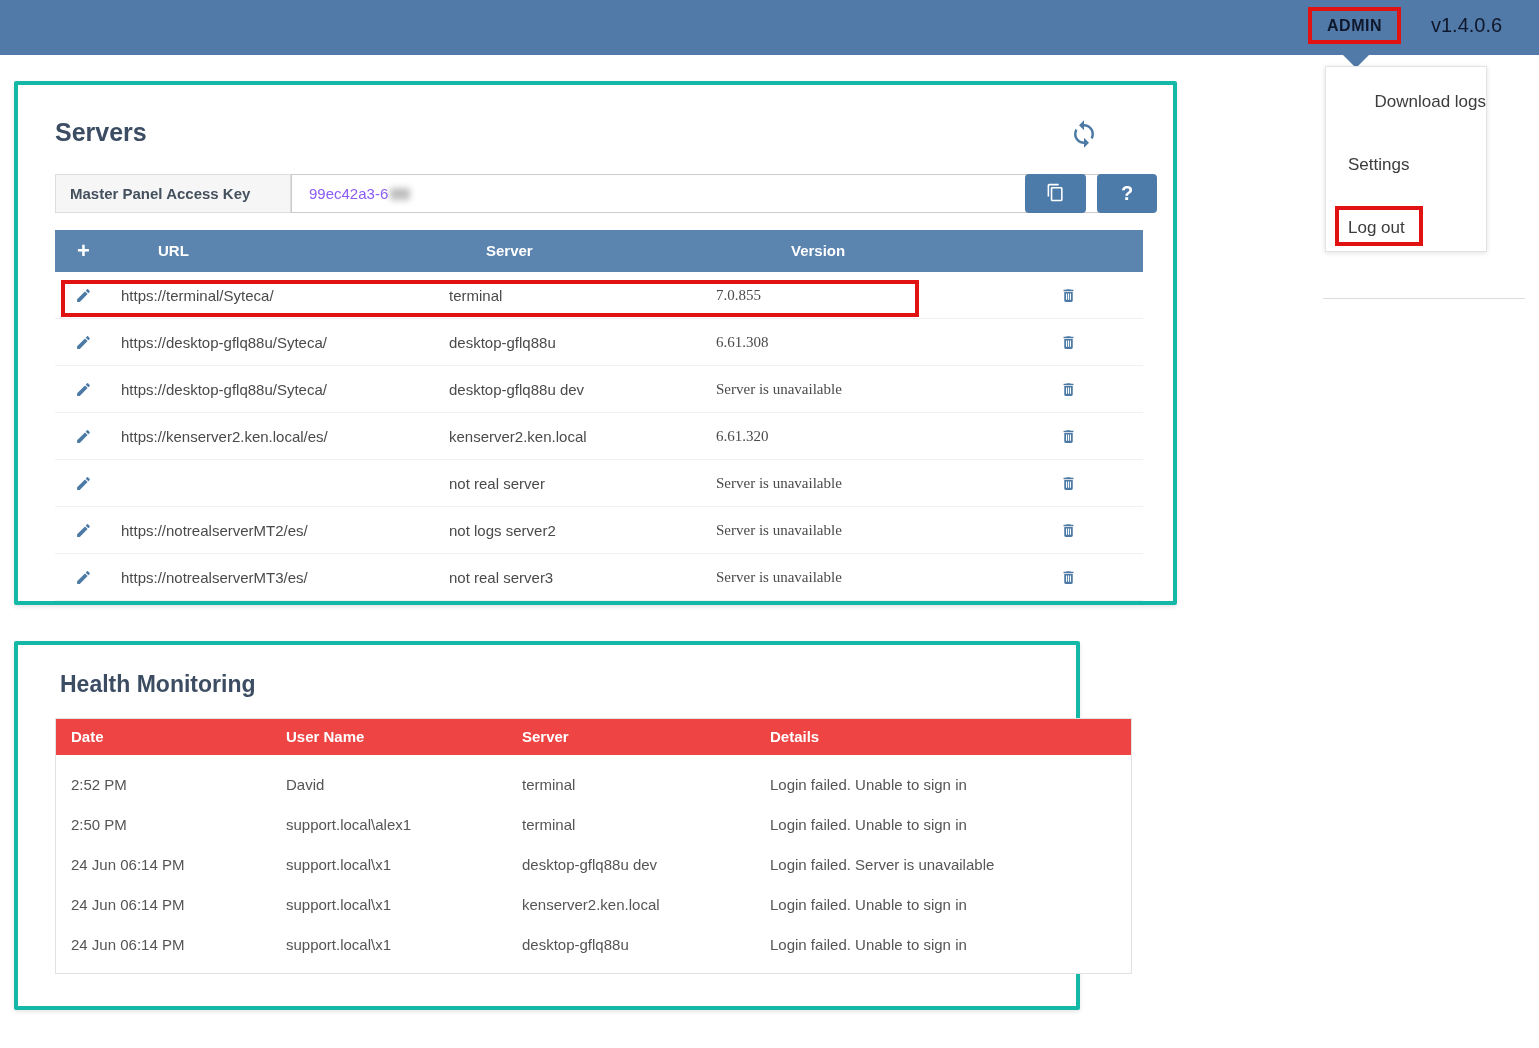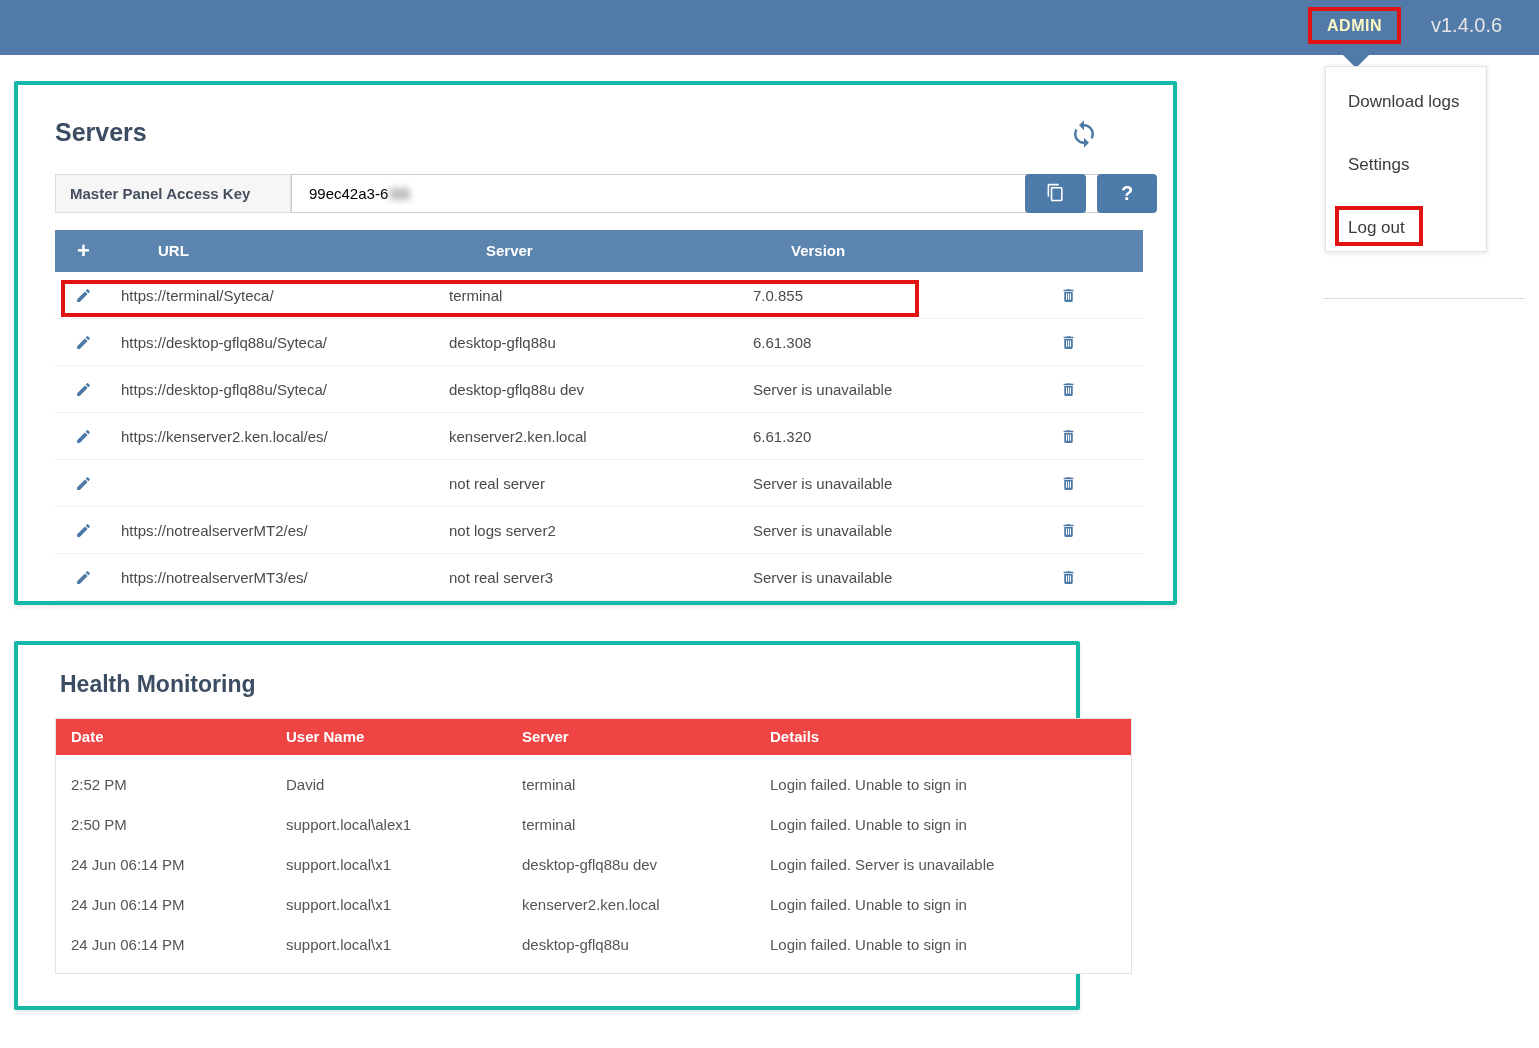--- a/index.html
+++ b/index.html
@@ -3,32 +3,32 @@
 <meta charset="utf-8">
 <style>
   * { margin:0; padding:0; box-sizing:border-box; }
   html,body { width:1539px; height:1048px; background:#ffffff; overflow:hidden;
     font-family:"Liberation Sans", sans-serif; color:#4a4a4a; }
 
   
   .topbar { position:absolute; left:0; top:0; width:1539px; height:55px; background:#527aa9; }
   .admin-box { position:absolute; left:1308px; top:7px; width:93px; height:37px;
     border:4px solid #e01212; display:flex; align-items:center; justify-content:center;
-    color:#fef9c3; font-weight:bold; font-size:16px; letter-spacing:.5px; cursor:pointer; }
-  .version-label { position:absolute; left:1431px; top:14px; font-size:20px; color:#e5e5e5; }
+    color:#0f172a; font-weight:bold; font-size:16px; letter-spacing:.5px; cursor:pointer; }
+  .version-label { position:absolute; left:1431px; top:14px; font-size:20px; color:#0f172a; }
   .caret-down { position:absolute; left:1343px; top:55px; width:0; height:0;
     border-left:13px solid transparent; border-right:13px solid transparent;
     border-top:13px solid #527aa9; }
 
   
   .menu { position:absolute; left:1325px; top:66px; width:162px; height:186px;
     background:#ffffff; border:1px solid #e3e3e3; box-shadow:0 1px 5px rgba(0,0,0,.12); }
   .menu-item { position:absolute; left:0; width:100%; height:40px; line-height:40px;
     padding-left:22px; font-size:17px; color:#3c3c3c; cursor:pointer; }
-  .menu-item:nth-of-type(1){ top:15px; }
+  .menu-item:nth-of-type(1){ top:15px;text-align:right; }
   .menu-item:nth-of-type(2){ top:78px; }
   .menu-item:nth-of-type(3){ top:141px; }
   .logout-redbox { position:absolute; left:9px; top:139px; width:88px; height:40px;
     border:4px solid #e01212; pointer-events:none; }
   .side-divider { position:absolute; left:1323px; top:298px; width:202px; height:1px; background:#dcdcdc; }
 
   
   .panel { position:absolute; background:#ffffff; border:4px solid #14b8a6;
     border-radius:2px; box-shadow:0 2px 4px rgba(0,0,0,.10); }
   .panel.servers { left:14px; top:81px; width:1163px; height:524px; }
@@ -41,21 +41,21 @@
   .refresh-btn { position:absolute; left:1051px; top:34px; width:30px; height:30px; cursor:pointer; }
   .refresh-btn svg { width:30px; height:30px; fill:#4c7aa5; }
 
   
   .key-row { position:absolute; left:37px; top:89px; height:39px; width:1088px; }
   .key-label { position:absolute; left:0; top:0; width:236px; height:39px;
     background:#f6f6f6; border:1px solid #dddddd; display:flex; align-items:center;
     padding-left:14px; font-weight:bold; font-size:15px; color:#44505e; }
   .key-field { position:absolute; left:236px; top:0; width:828px; height:39px;
     background:#ffffff; border:1px solid #cccccc; display:flex; align-items:center;
-    padding-left:17px; font-size:15px; color:#000000; cursor:text; }
+    padding-left:17px; font-size:15px; color:#8b5cf6; cursor:text; }
   .key-blur { display:inline-block; width:20px; height:12px; margin-left:2px;
     background:#8a8a8a; opacity:.55; border-radius:2px; filter:blur(3px); }
   .btn-blue { position:absolute; top:0; height:39px; background:#4d7ba9; border:none;
     border-radius:4px; display:flex; align-items:center; justify-content:center;
     color:#ffffff; cursor:pointer; }
   .copy-btn { left:970px; width:61px; }
   .copy-btn svg { width:19px; height:19px; fill:#ffffff; }
   .help-btn { left:1042px; width:60px; font-size:20px; font-weight:bold; }
 
   
@@ -64,21 +64,21 @@
   .s-header .plus { position:absolute; left:22px; top:0; line-height:42px; font-size:22px;
     font-weight:bold; cursor:pointer; }
   .s-header .h-url { position:absolute; left:103px; line-height:42px; }
   .s-header .h-server { position:absolute; left:431px; line-height:42px; }
   .s-header .h-version { position:absolute; left:736px; line-height:42px; }
 
   .srow { position:absolute; left:37px; width:1088px; height:47px; border-bottom:1px solid #f1f1f1; }
   .srow .cell { position:absolute; line-height:47px; font-size:15px; color:#4a4a4a; white-space:nowrap; }
   .srow .url { left:66px; }
   .srow .server { left:394px; }
-  .srow .version { left:698px; }
+  .srow .version { left:661px;font-family:Liberation Serif, serif; }
   .icon-btn { position:absolute; top:0; height:47px; display:flex; align-items:center; cursor:pointer; }
   .pencil { left:20px; }
   .pencil svg { width:17px; height:17px; fill:#4c7aa5; }
   .trash { left:1005px; }
   .trash svg { width:17px; height:19px; fill:#4c7aa5; }
   .row-redbox { position:absolute; left:43px; top:195px; width:858px; height:37px;
     border:4px solid #e01212; pointer-events:none; }
 
   
   .h-table { position:absolute; left:37px; top:73px; width:1077px; height:256px;

